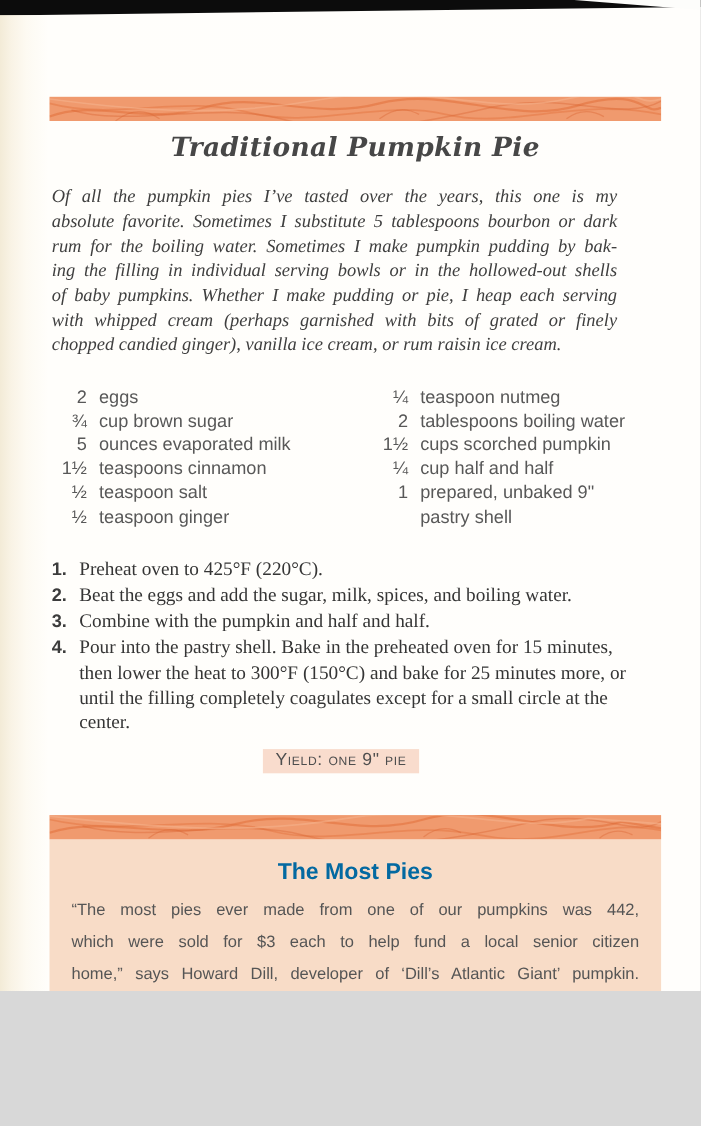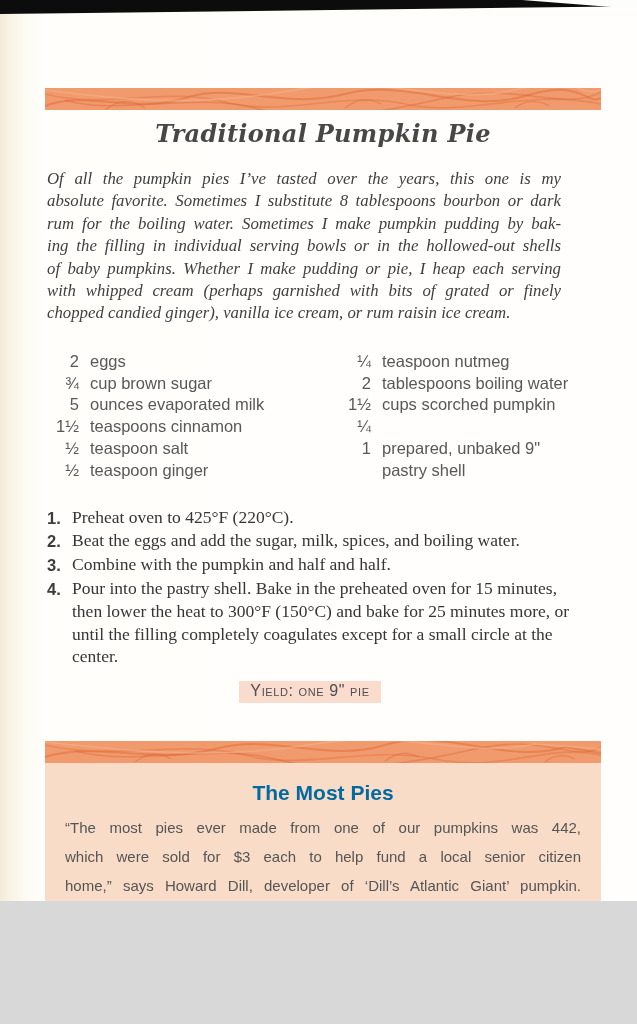--- a/index.html
+++ b/index.html
@@ -75,21 +75,21 @@
         <path d="M20 12 C70 28 150 4 210 20 S330 26 400 10 S520 24 556 4" stroke="#da6531" stroke-width="1.4" fill="none" opacity="0.4"></path>
         <path d="M0 2 C90 14 160 18 250 2 S400 18 470 2 S530 10 556 2" stroke="#f5b38c" stroke-width="1.6" fill="none" opacity="0.6"></path>
         <path d="M60 22 q20 -16 40 -2 M300 20 q18 -14 36 -4 M470 20 q16 -12 34 -2" stroke="#da6531" stroke-width="1.2" fill="none" opacity="0.4"></path>
       </svg>
     </div>
 
     <h1 class="title">Traditional Pumpkin Pie</h1>
 
     <div class="intro">
       <div class="jline">Of all the pumpkin pies I’ve tasted over the years, this one is my</div>
-      <div class="jline">absolute favorite. Sometimes I substitute 8 tablespoons bourbon or dark</div>
+      <div class="jline">absolute favorite. Sometimes I substitute 5 tablespoons bourbon or dark</div>
       <div class="jline">rum for the boiling water. Sometimes I make pumpkin pudding by bak-</div>
       <div class="jline">ing the filling in individual serving bowls or in the hollowed-out shells</div>
       <div class="jline">of baby pumpkins. Whether I make pudding or pie, I heap each serving</div>
       <div class="jline">with whipped cream (perhaps garnished with bits of grated or finely</div>
       <div class="jline last">chopped candied ginger), vanilla ice cream, or rum raisin ice cream.</div>
     </div>
 
     <div class="ingredients">
       <div class="ing-col-left">
         <div class="ing-row">
@@ -125,20 +125,21 @@
         <div class="ing-row">
           <span class="ing-qty">2</span>
           <span class="ing-item">tablespoons boiling water</span>
         </div>
         <div class="ing-row">
           <span class="ing-qty">1½</span>
           <span class="ing-item">cups scorched pumpkin</span>
         </div>
         <div class="ing-row">
           <span class="ing-qty">¼</span>
+          <span class="ing-item">cup half and half</span>
         </div>
         <div class="ing-row">
           <span class="ing-qty">1</span>
           <span class="ing-item">prepared, unbaked 9"</span>
         </div>
         <div class="ing-row">
           <span class="ing-qty"></span>
           <span class="ing-item">pastry shell</span>
         </div>
       </div>

